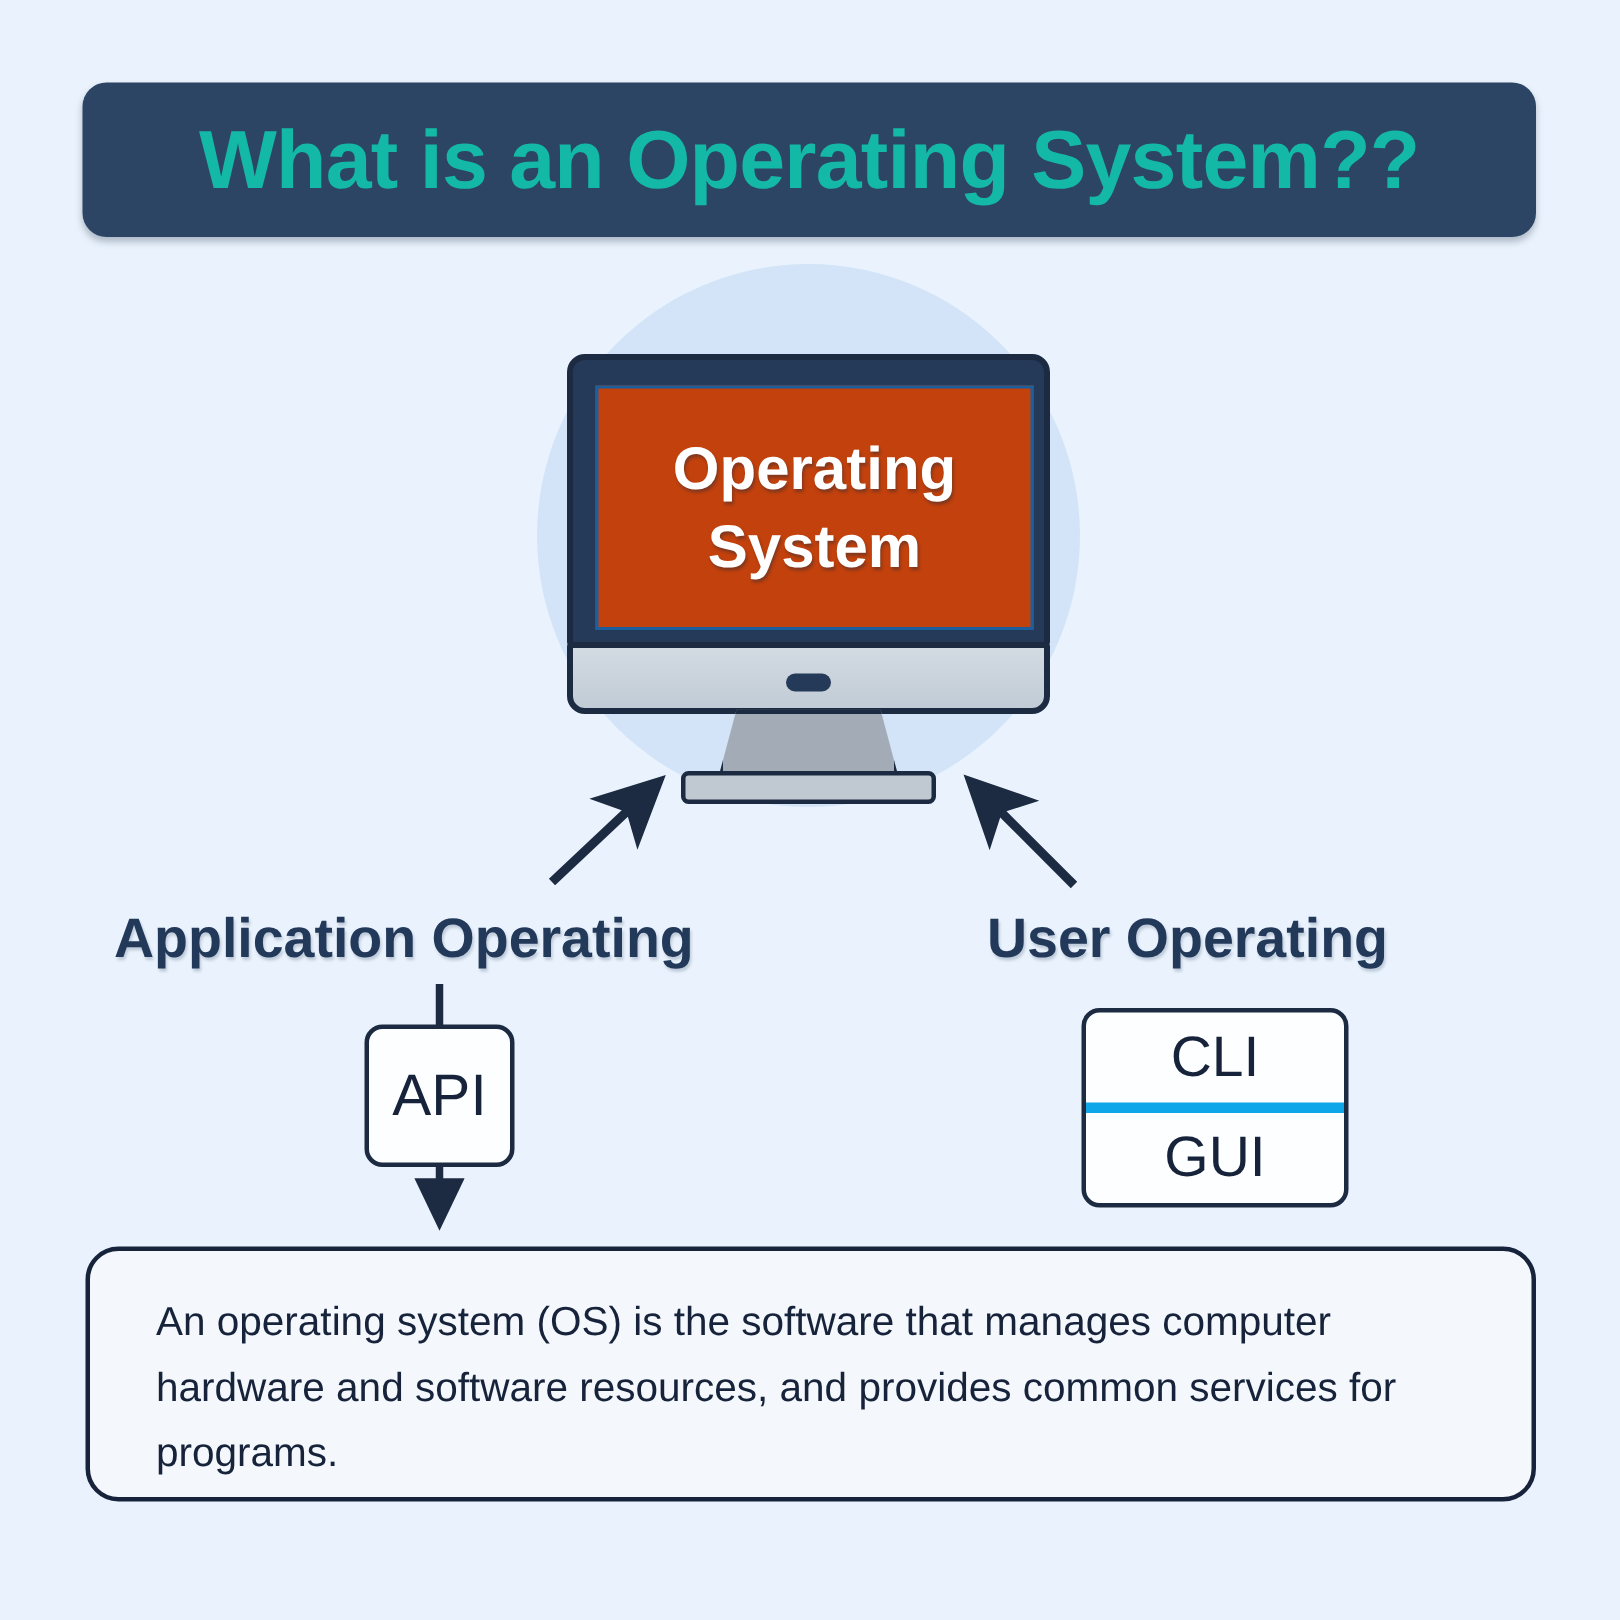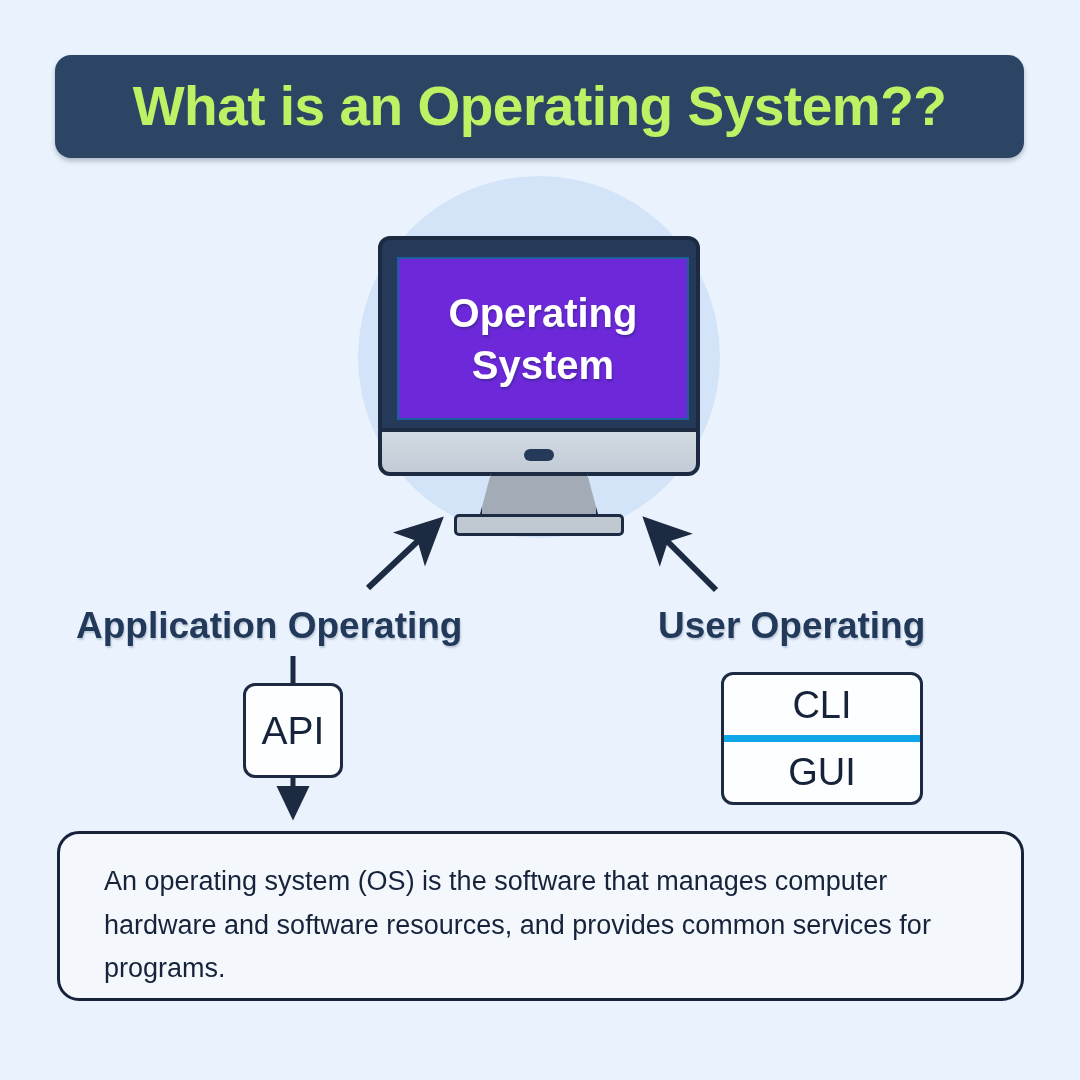--- a/index.html
+++ b/index.html
@@ -30,21 +30,21 @@
     width: 969px;
     height: 103px;
     background: #2c4565;
     border-radius: 16px;
     box-shadow: 0 3px 5px rgba(20,35,60,0.28);
     display: flex;
     align-items: center;
     justify-content: center;
   }
   #title-text {
-    color: #bef264;
+    color: #14b8a6;
     font-size: 55px;
     font-weight: bold;
     letter-spacing: -0.5px;
     text-align: center;
     line-height: 1;
   }
 
   
   #hero-circle {
     position: absolute;
@@ -72,21 +72,21 @@
     border: 4px solid #1c2b42;
     border-radius: 12px 12px 4px 4px;
     box-sizing: border-box;
   }
   #monitor-screen {
     position: absolute;
     left: 15px;
     top: 17px;
     width: 292px;
     height: 163px;
-    background: #6d28d9;
+    background: #c2410c;
     border: 2px solid #1d5e9c;
     box-sizing: border-box;
     display: flex;
     flex-direction: column;
     align-items: center;
     justify-content: center;
   }
   .screen-line {
     color: #ffffff;
     font-size: 40px;
@@ -185,21 +185,21 @@
     color: #16233a;
     font-size: 39px;
     line-height: 1;
   }
 
   
   #ui-box {
     position: absolute;
     left: 721px;
     top: 672px;
-    width: 202px;
+    width: 178px;
     height: 133px;
     background: #fdfeff;
     border: 3px solid #1c2b42;
     border-radius: 12px;
     box-sizing: border-box;
     display: flex;
     flex-direction: column;
   }
   .ui-cell {
     flex: 1;

